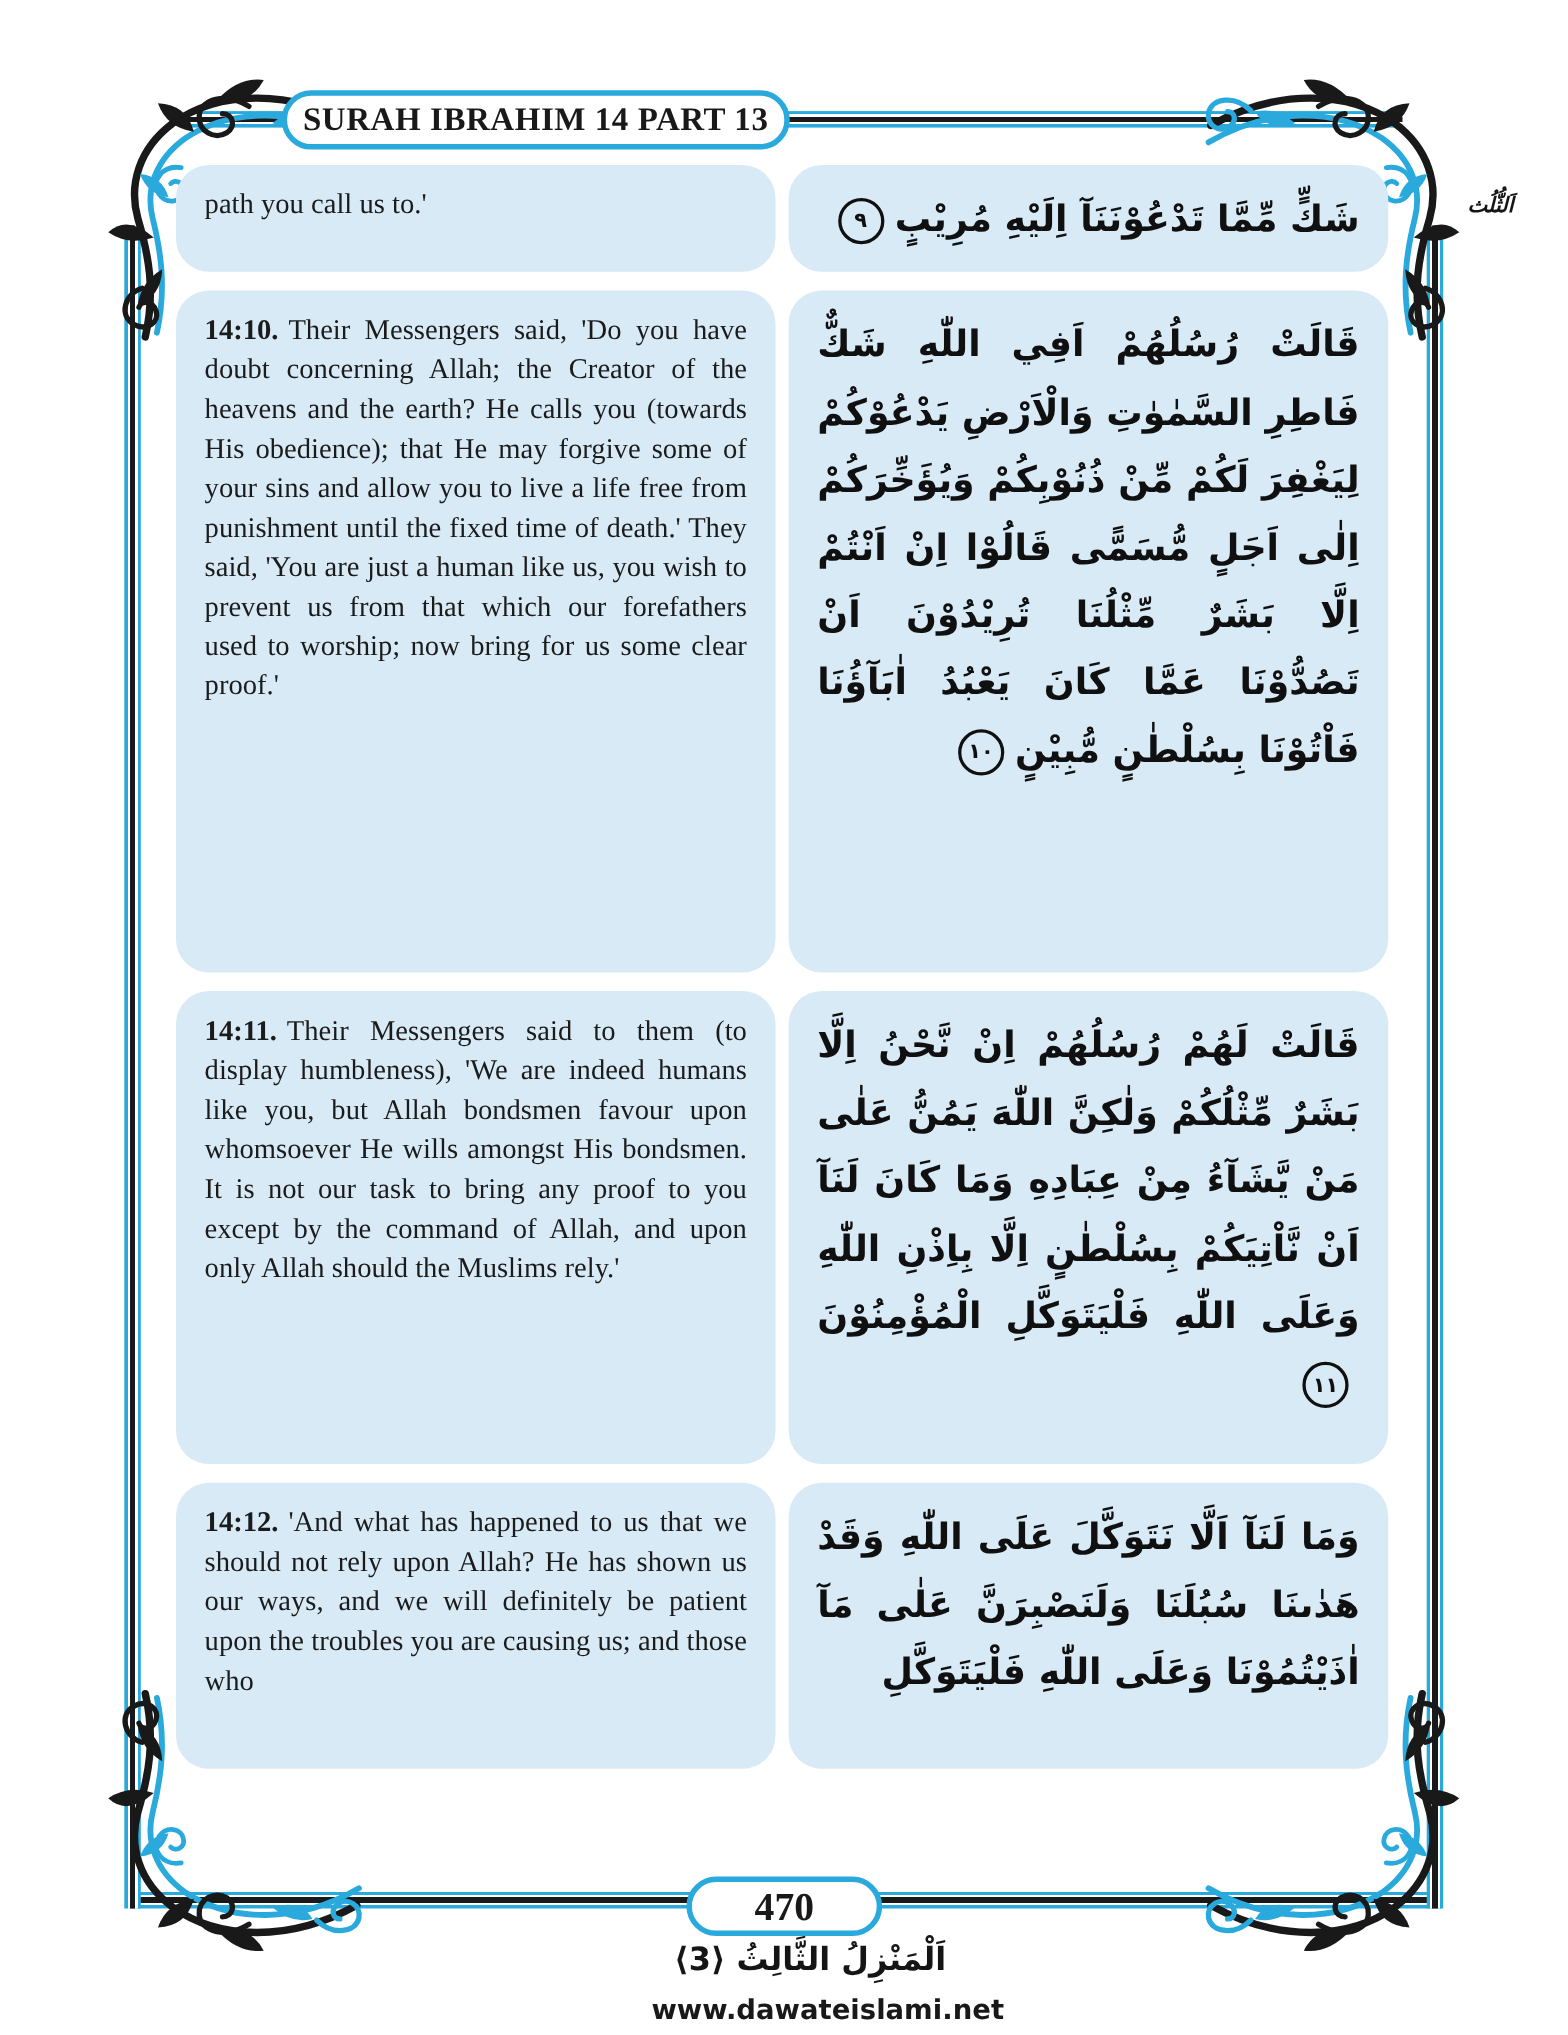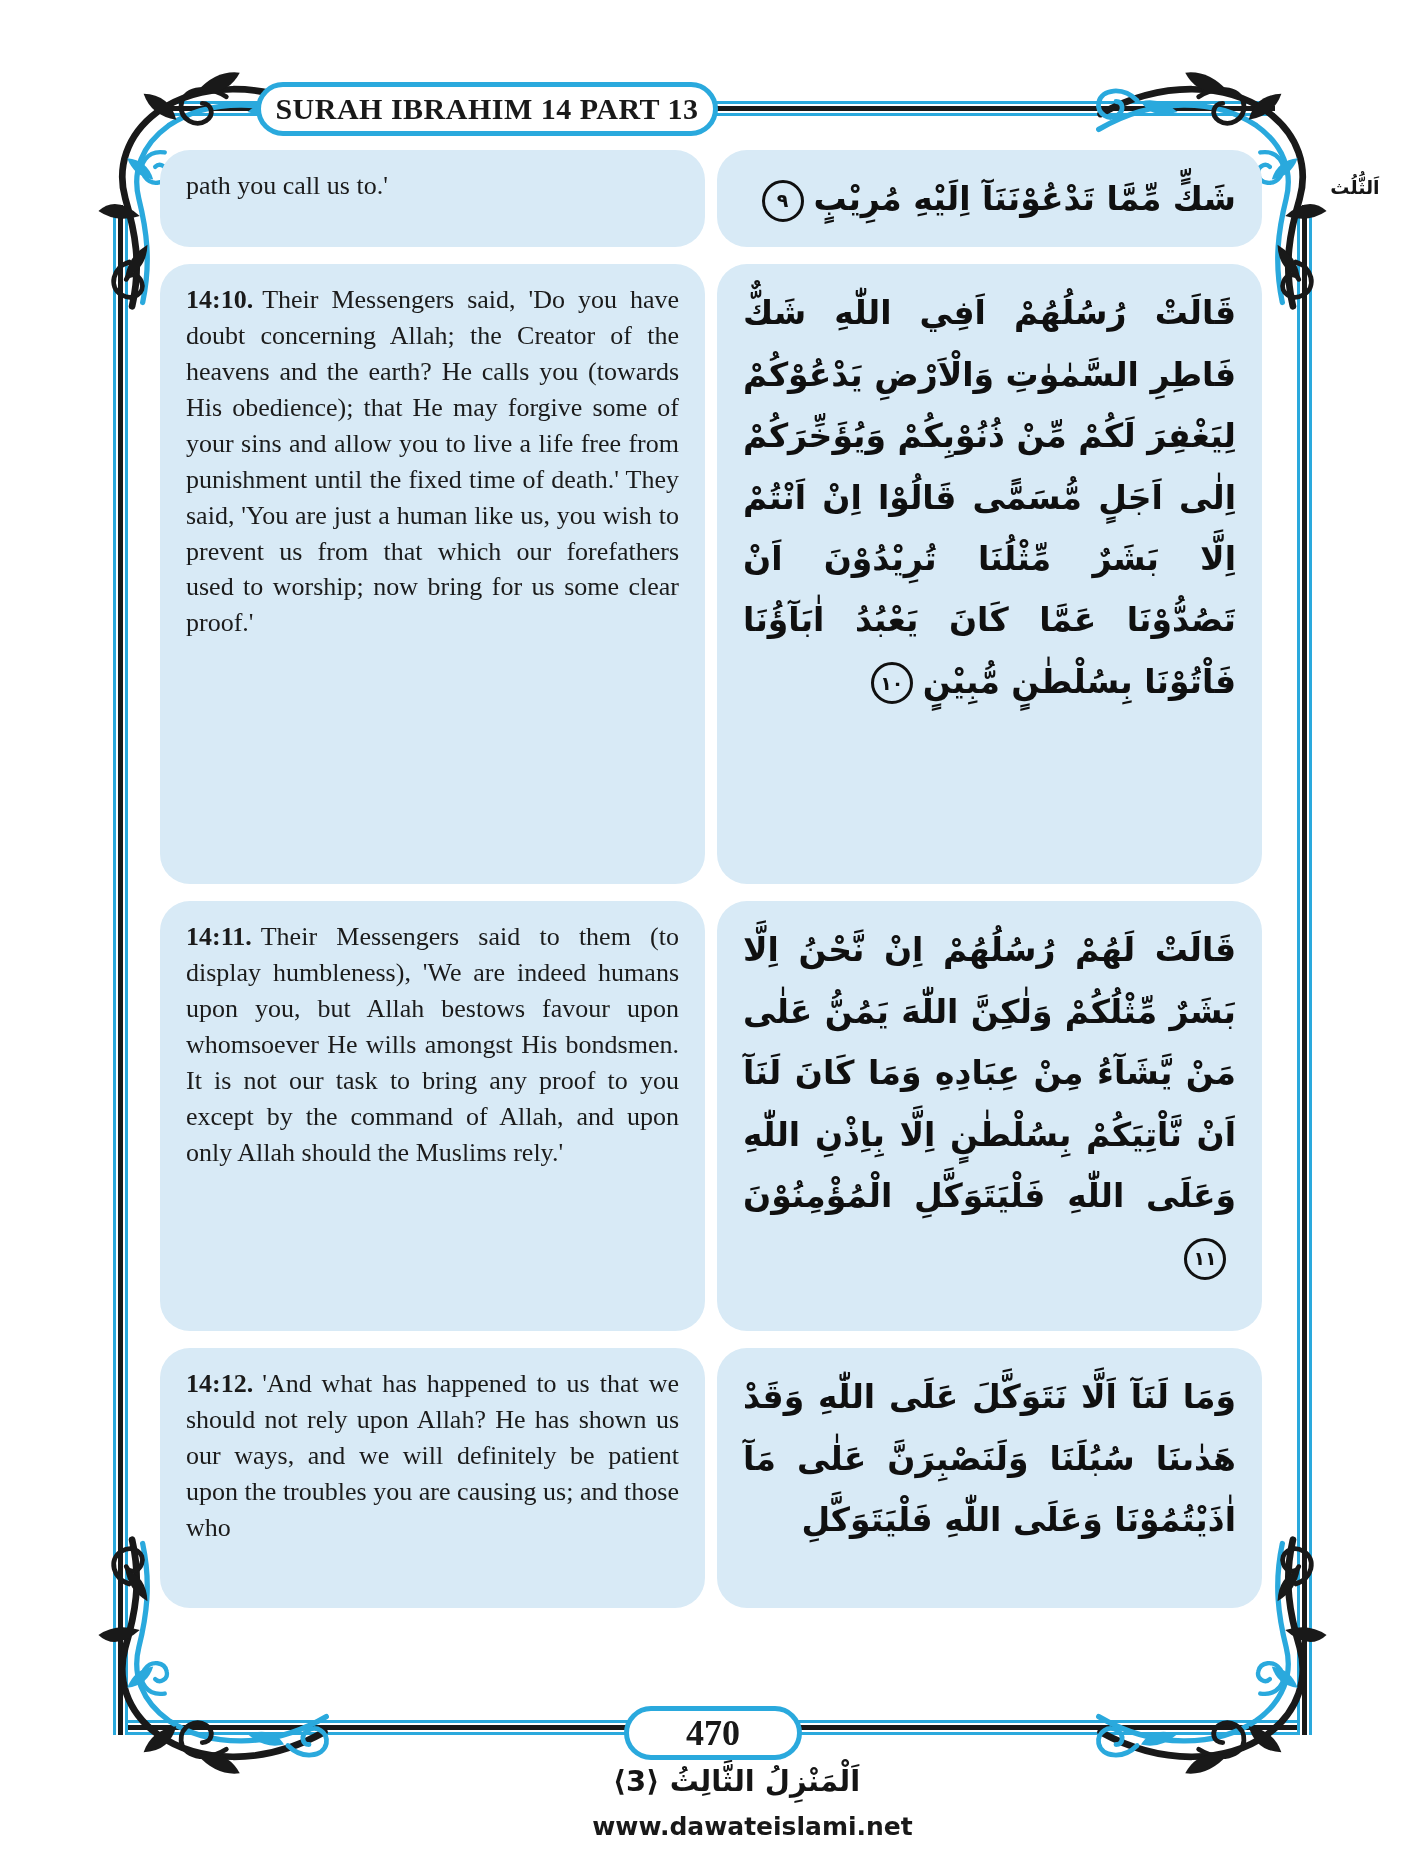--- a/index.html
+++ b/index.html
@@ -53,21 +53,21 @@
     font-size:33px;line-height:1.86;text-align:justify;color:#101010;
   }
   .ayah-circle{
     display:inline-flex;align-items:center;justify-content:center;
     width:36px;height:36px;border:3px solid #101010;border-radius:50%;
     font-size:19px;line-height:1;margin:0 10px;vertical-align:middle;background:#d8eaf6;
   }
   
   .margin-marker{
     position:absolute;left:1318px;top:176px;width:74px;z-index:2;text-align:center;
-    font-family:"DejaVu Sans",sans-serif;font-weight:bold;font-size:19px;color:#151515;direction:rtl;
+    font-family:"DejaVu Sans",sans-serif;font-weight:bold;font-size:19px;color:#151515;direction:rtl;font-style:italic;
   }
   
   .manzil{
     position:absolute;left:0;top:1764px;width:100%;text-align:center;z-index:2;
     font-family:"DejaVu Sans",sans-serif;font-weight:bold;font-size:29px;color:#151515;direction:rtl;
   }
   .manzil .badge-bracket{font-weight:bold;color:#151515;}
   .website{
     position:absolute;left:16px;top:1812px;width:100%;text-align:center;z-index:2;
     font-family:"DejaVu Sans",sans-serif;font-weight:bold;font-size:25px;color:#191919;
@@ -131,21 +131,21 @@
     </div>
 
     <div class="block r1 eng">
       <span class="vnum">14:10.</span><span>Their Messengers said, 'Do you have doubt concerning Allah; the Creator of the heavens and the earth? He calls you (towards His obedience); that He may forgive some of your sins and allow you to live a life free from punishment until the fixed time of death.' They said, 'You are just a human like us, you wish to prevent us from that which our forefathers used to worship; now bring for us some clear proof.'</span>
     </div>
     <div class="block r1 arb">
       <span>قَالَتْ رُسُلُهُمْ اَفِي اللّٰهِ شَكٌّ فَاطِرِ السَّمٰوٰتِ وَالْاَرْضِ يَدْعُوْكُمْ لِيَغْفِرَ لَكُمْ مِّنْ ذُنُوْبِكُمْ وَيُؤَخِّرَكُمْ اِلٰى اَجَلٍ مُّسَمًّى قَالُوْا اِنْ اَنْتُمْ اِلَّا بَشَرٌ مِّثْلُنَا تُرِيْدُوْنَ اَنْ تَصُدُّوْنَا عَمَّا كَانَ يَعْبُدُ اٰبَآؤُنَا فَاْتُوْنَا بِسُلْطٰنٍ مُّبِيْنٍ</span><span class="ayah-circle">١٠</span>
     </div>
 
     <div class="block r2 eng">
-      <span class="vnum">14:11.</span><span>Their Messengers said to them (to display humbleness), 'We are indeed humans upon you, but Allah bestows favour upon whomsoever He wills amongst His bondsmen. It is not our task to bring any proof to you except by the command of Allah, and upon only Allah should the Muslims rely.'</span>
+      <span class="vnum">14:11.</span><span>Their Messengers said to them (to display humbleness), 'We are indeed humans like you, but Allah bondsmen favour upon whomsoever He wills amongst His bondsmen. It is not our task to bring any proof to you except by the command of Allah, and upon only Allah should the Muslims rely.'</span>
     </div>
     <div class="block r2 arb">
       <span>قَالَتْ لَهُمْ رُسُلُهُمْ اِنْ نَّحْنُ اِلَّا بَشَرٌ مِّثْلُكُمْ وَلٰكِنَّ اللّٰهَ يَمُنُّ عَلٰى مَنْ يَّشَآءُ مِنْ عِبَادِهِ وَمَا كَانَ لَنَآ اَنْ نَّاْتِيَكُمْ بِسُلْطٰنٍ اِلَّا بِاِذْنِ اللّٰهِ وَعَلَى اللّٰهِ فَلْيَتَوَكَّلِ الْمُؤْمِنُوْنَ</span><span class="ayah-circle">١١</span>
     </div>
 
     <div class="block r3 eng">
       <span class="vnum">14:12.</span><span>'And what has happened to us that we should not rely upon Allah? He has shown us our ways, and we will definitely be patient upon the troubles you are causing us; and those who</span>
     </div>
     <div class="block r3 arb">
       <span>وَمَا لَنَآ اَلَّا نَتَوَكَّلَ عَلَى اللّٰهِ وَقَدْ هَدٰىنَا سُبُلَنَا وَلَنَصْبِرَنَّ عَلٰى مَآ اٰذَيْتُمُوْنَا وَعَلَى اللّٰهِ فَلْيَتَوَكَّلِ</span>

